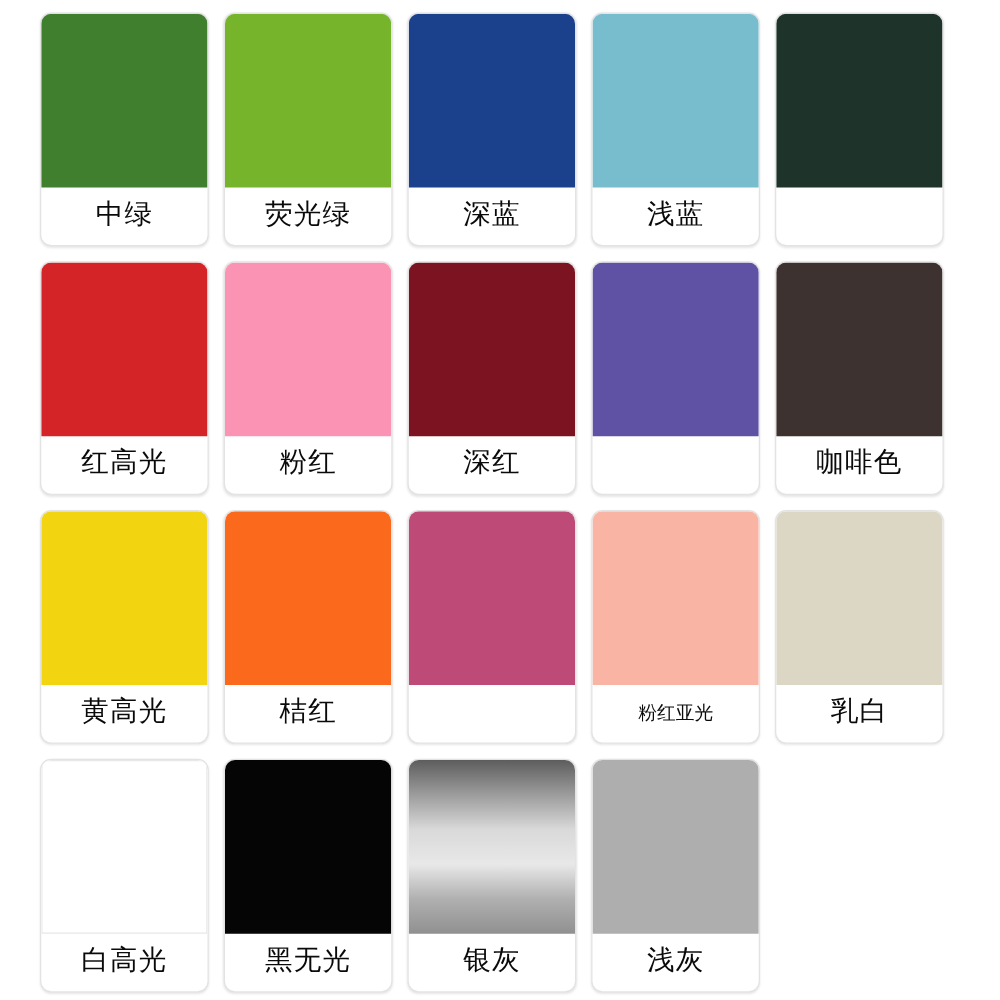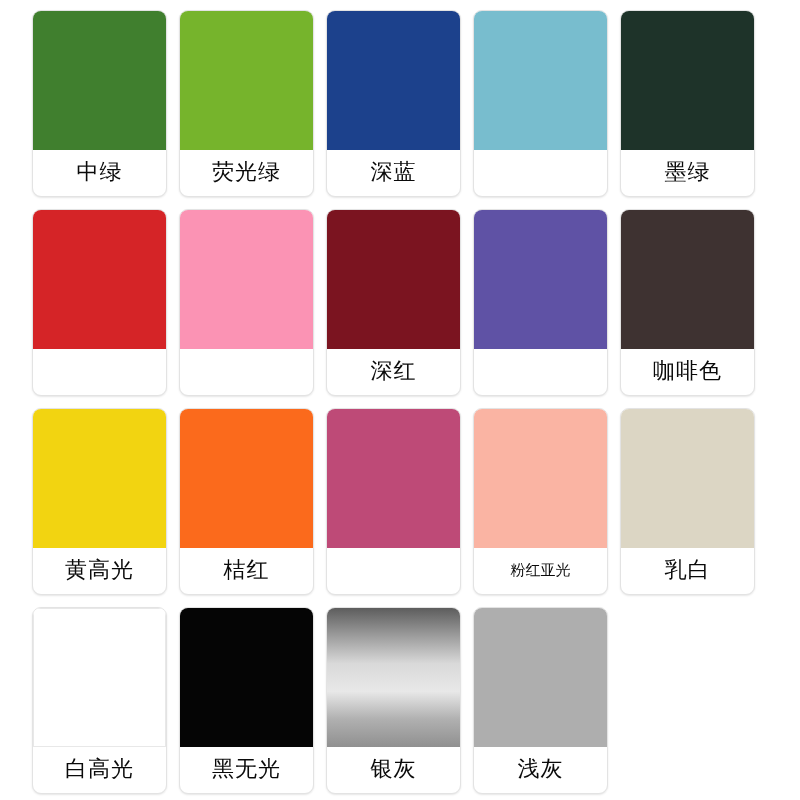--- a/index.html
+++ b/index.html
@@ -80,30 +80,32 @@
     <div class="swatch-card">
       <div class="swatch-color" style="background: rgb(118, 180, 44);"></div>
       <div class="swatch-label">荧光绿</div>
     </div>
     <div class="swatch-card">
       <div class="swatch-color" style="background: rgb(28, 65, 140);"></div>
       <div class="swatch-label">深蓝</div>
     </div>
     <div class="swatch-card">
       <div class="swatch-color" style="background: rgb(120, 189, 206);"></div>
+      <div class="swatch-label">浅蓝</div>
     </div>
     <div class="swatch-card">
       <div class="swatch-color" style="background: rgb(30, 51, 41);"></div>
-      <div class="swatch-label">墨绿</div>
     </div>
     <div class="swatch-card">
       <div class="swatch-color" style="background: rgb(213, 36, 39);"></div>
+      <div class="swatch-label">红高光</div>
     </div>
     <div class="swatch-card">
       <div class="swatch-color" style="background: rgb(251, 147, 180);"></div>
+      <div class="swatch-label">粉红</div>
     </div>
     <div class="swatch-card">
       <div class="swatch-color" style="background: rgb(123, 20, 32);"></div>
       <div class="swatch-label">深红</div>
     </div>
     <div class="swatch-card">
       <div class="swatch-color" style="background: rgb(95, 82, 165);"></div>
     </div>
     <div class="swatch-card">
       <div class="swatch-color" style="background: rgb(62, 50, 49);"></div>

